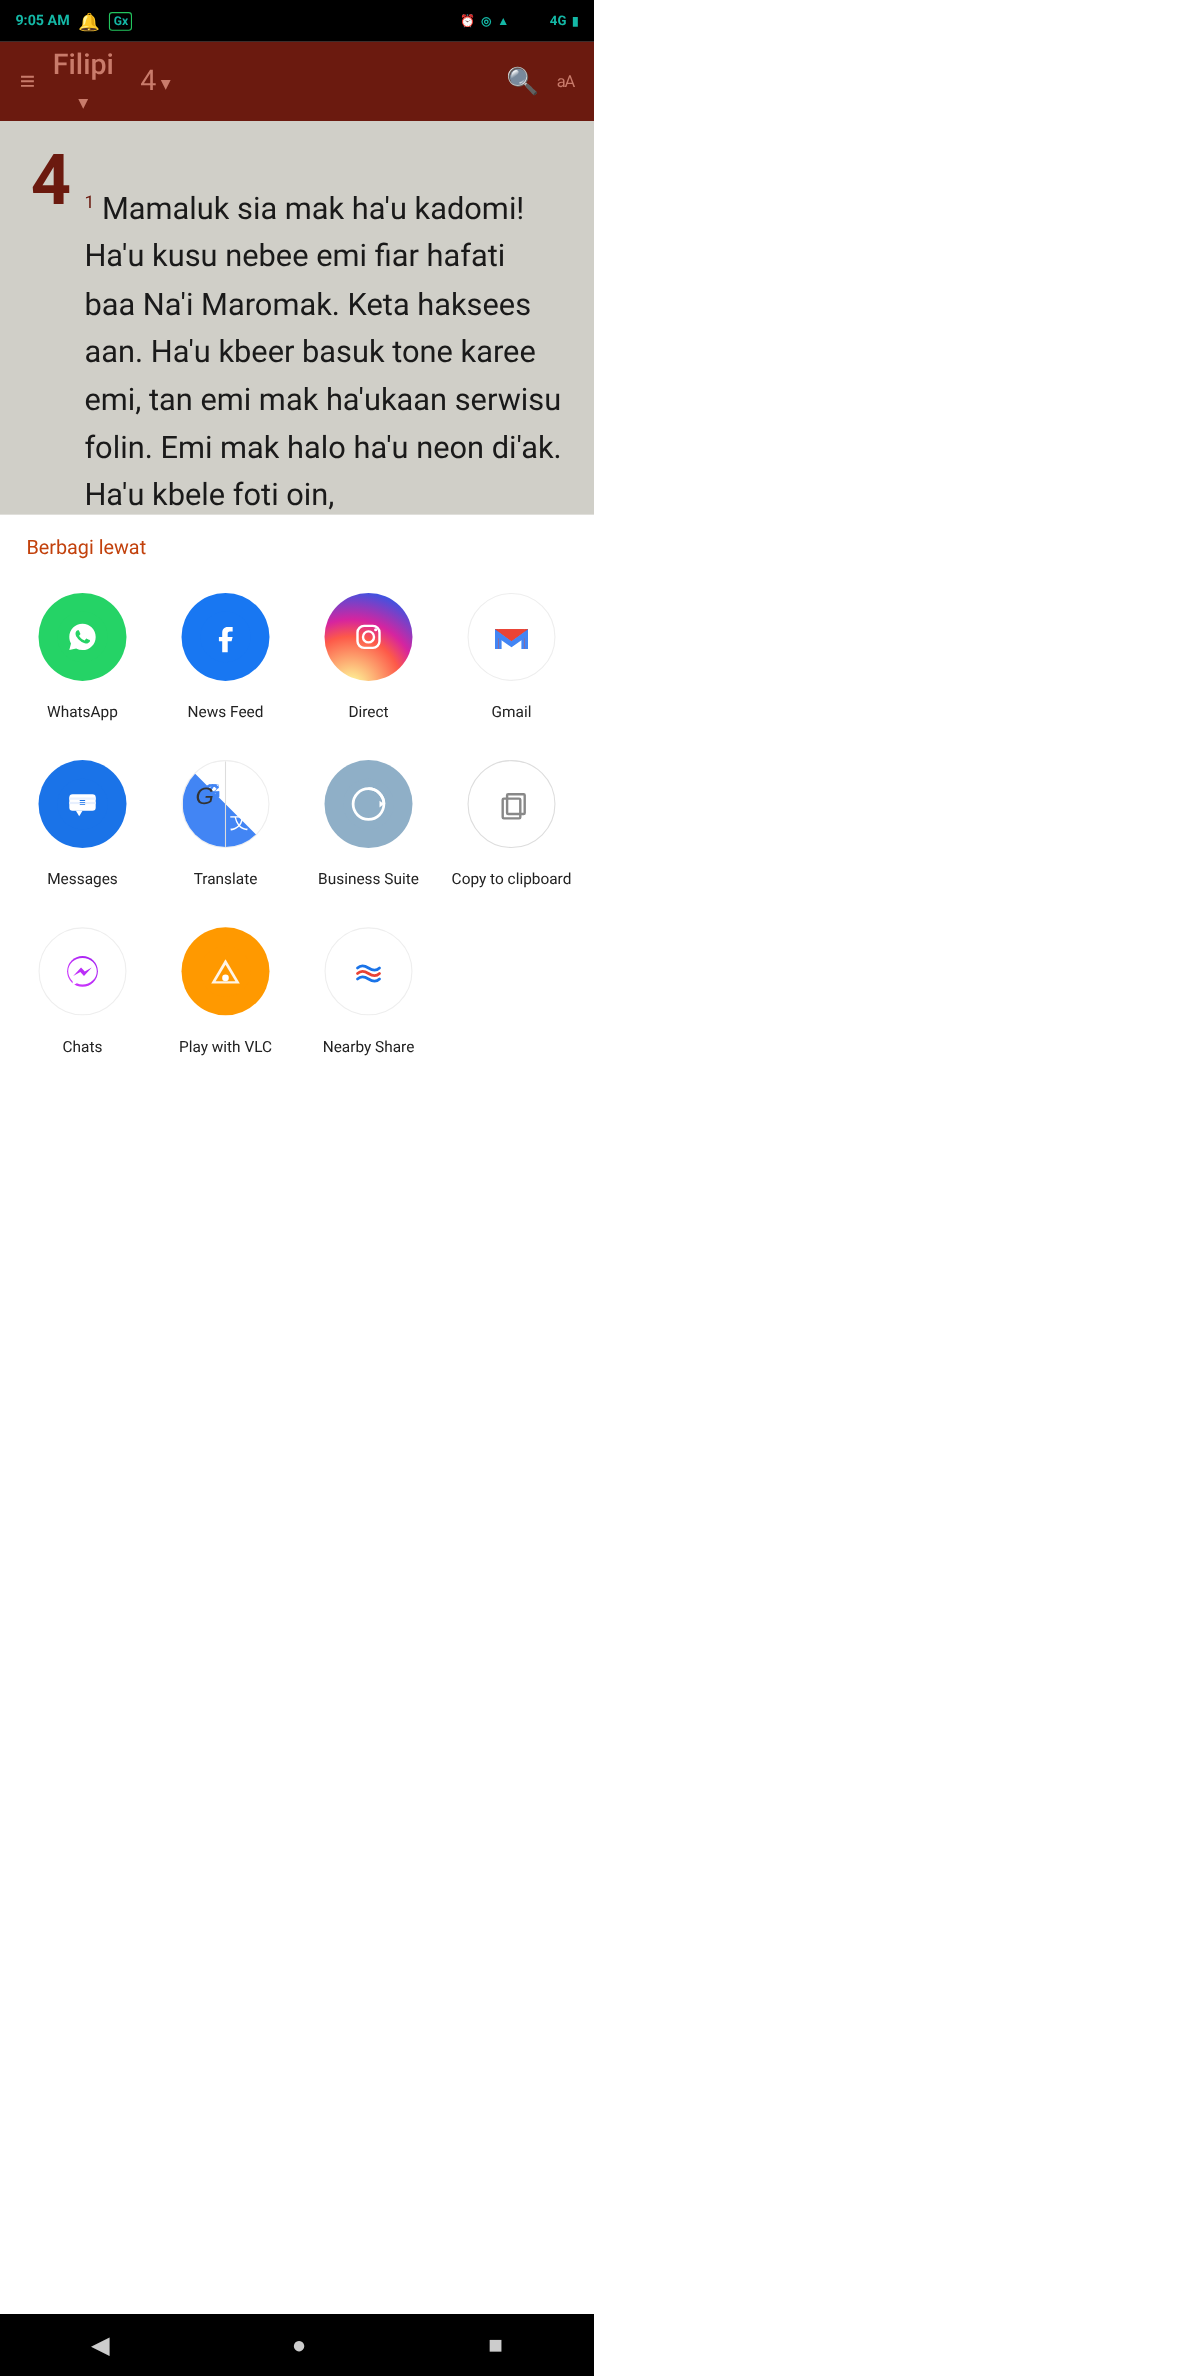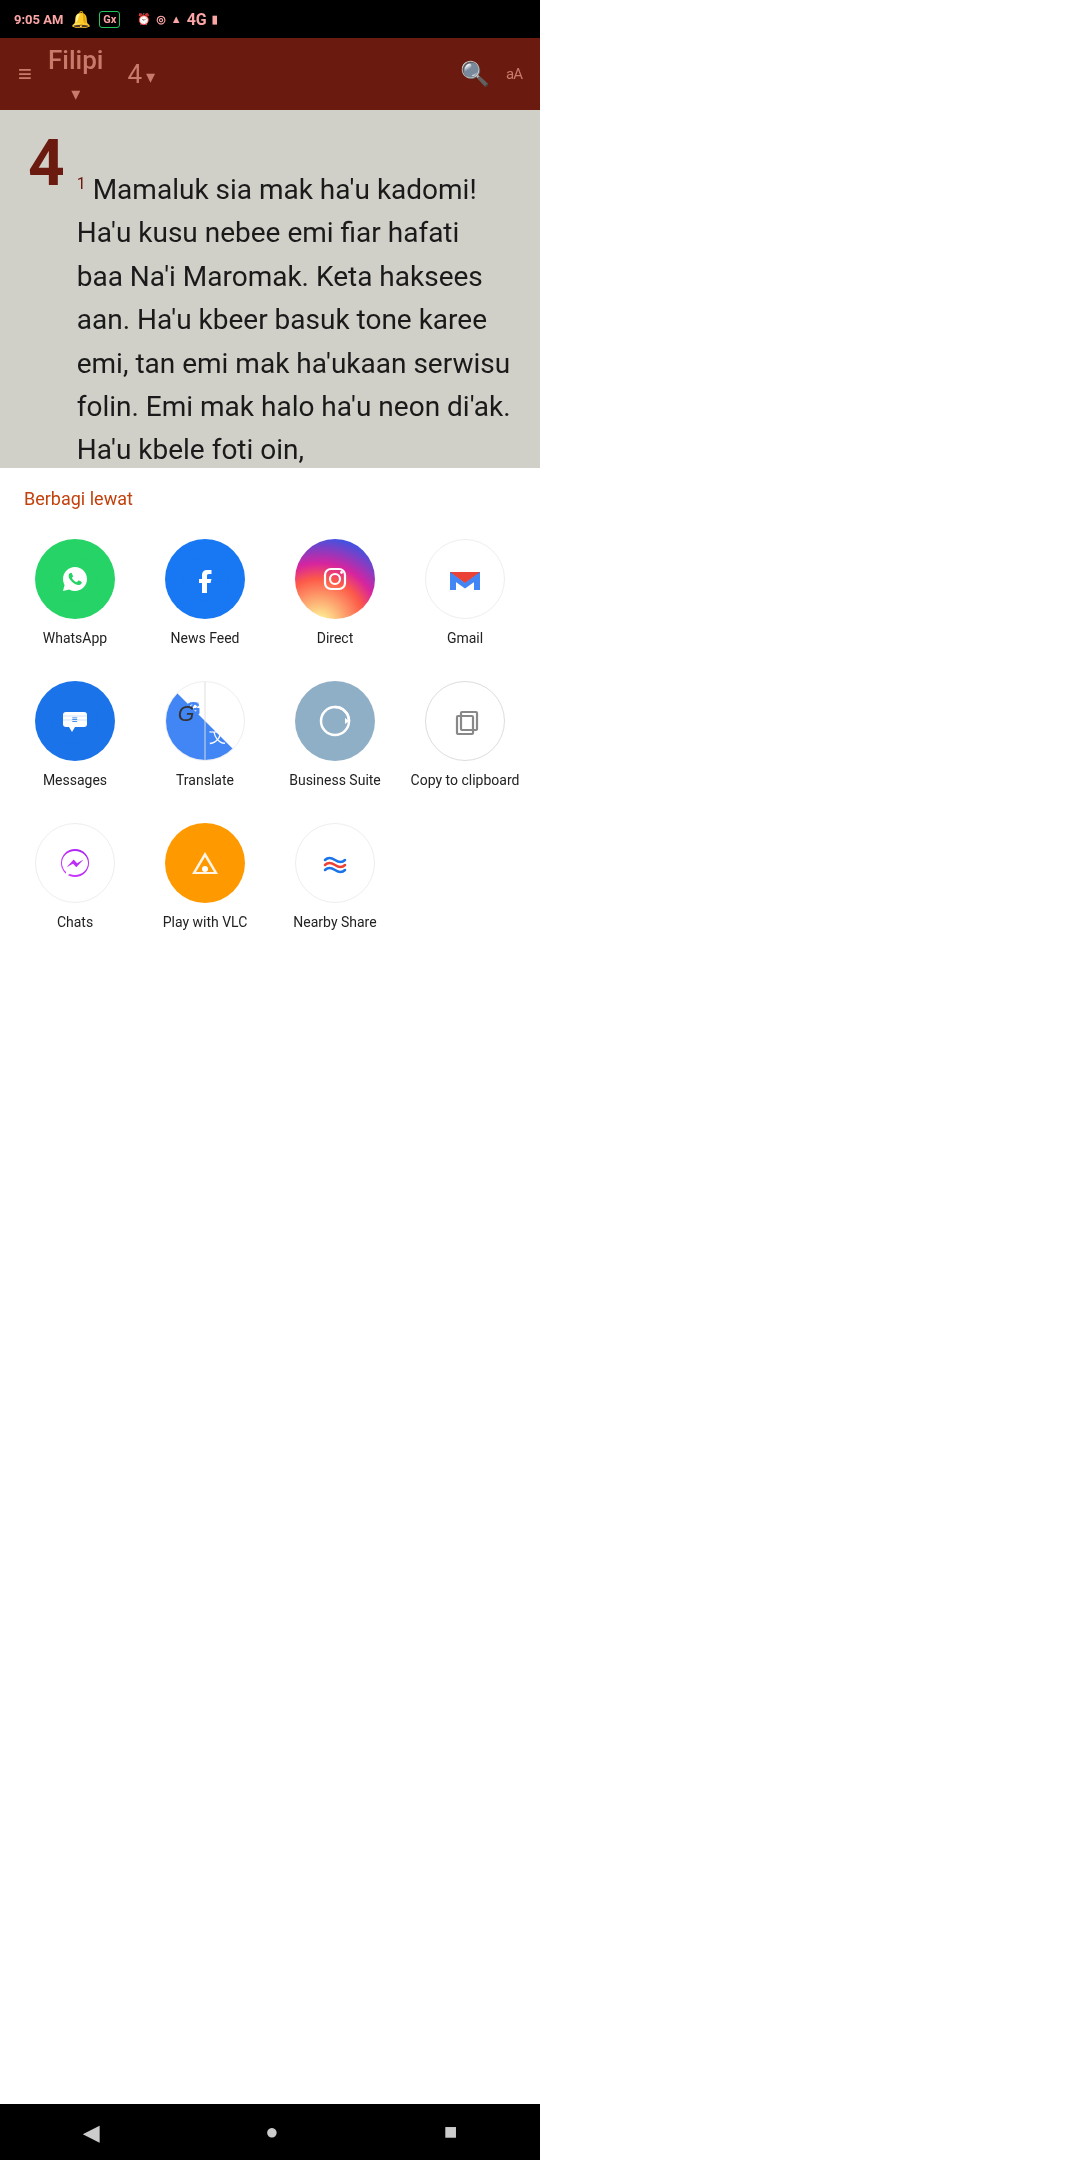--- a/index.html
+++ b/index.html
@@ -9,24 +9,25 @@
       height: 1080px;
       font-family: 'Roboto', Arial, sans-serif;
       background: #fff;
       overflow: hidden;
       transform-origin: top left;
     }
 
     
     .status-bar {
       background: #000;
-      color: #fca5a5;
+      color: #14b8a6;
       height: 38px;
       display: flex;
       align-items: center;
+      justify-content: space-between;
       padding: 0 14px;
       font-size: 13px;
       font-weight: bold;
       gap: 17px;
     }
     .status-left { display: flex; align-items: center; gap: 8px; }
     .status-right { display: flex; align-items: center; gap: 5px; font-size: 11px; }
 
     
     .app-bar {
@@ -103,21 +104,21 @@
     .share-grid {
       display: grid;
       grid-template-columns: repeat(4, 1fr);
       gap: 10px 0;
       padding: 0 10px;
     }
     .share-item {
       display: flex;
       flex-direction: column;
       align-items: center;
-      gap: 10px;
+      gap: 20px;
       padding: 12px 6px;
       cursor: pointer;
     }
     .share-icon {
       width: 80px;
       height: 80px;
       border-radius: 50%;
       display: flex;
       align-items: center;
       justify-content: center;
@@ -160,21 +161,21 @@
 <div class="status-bar">
   <div class="status-left">
     <span>9:05 AM</span>
     <span style="font-size:16px;">🔔</span>
     <span style="font-size:15px; border:1px solid #22c55e; border-radius:3px; padding:1px 3px; font-size:11px;">Gx</span>
   </div>
   <div class="status-right">
     <span>⏰</span>
     <span>◎</span>
     <span>▲</span>
-    <span style="font-size:16px; font-weight:bold;">4G</span>
+    <span style="font-size:12px; font-weight:bold;margin-left:32px;">4G</span>
     <span>▮</span>
   </div>
 </div>
 
 <div class="app-bar">
   <span class="app-bar-icon">≡</span>
   <span class="app-bar-title">
     <span>Filipi</span>
     <span style="font-size:18px; margin-top:4px;">▾</span>
   </span>

